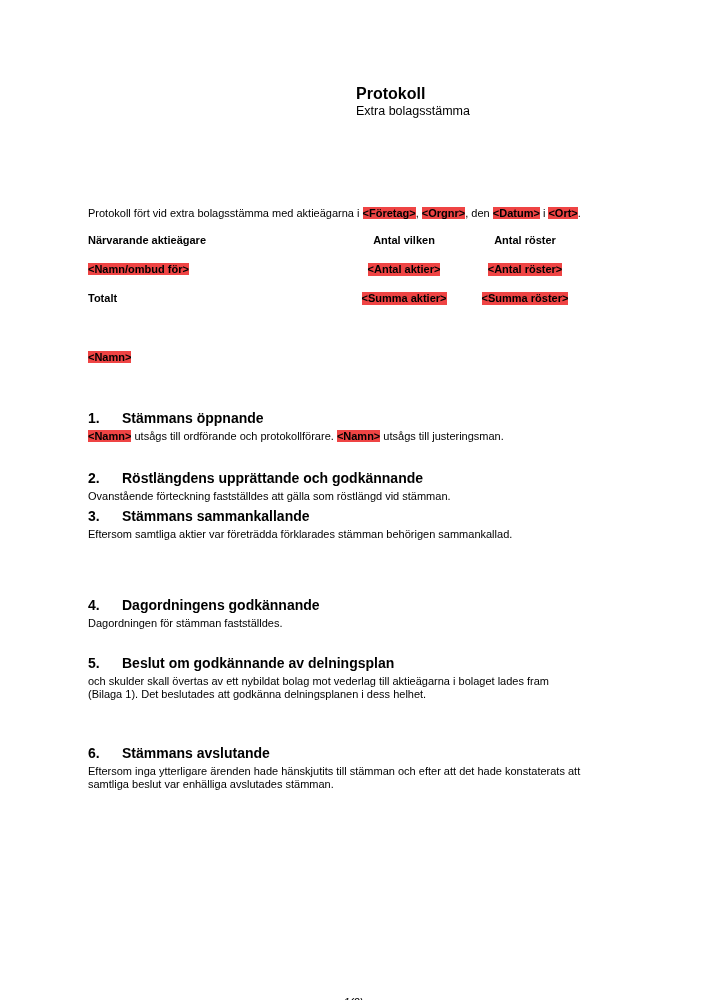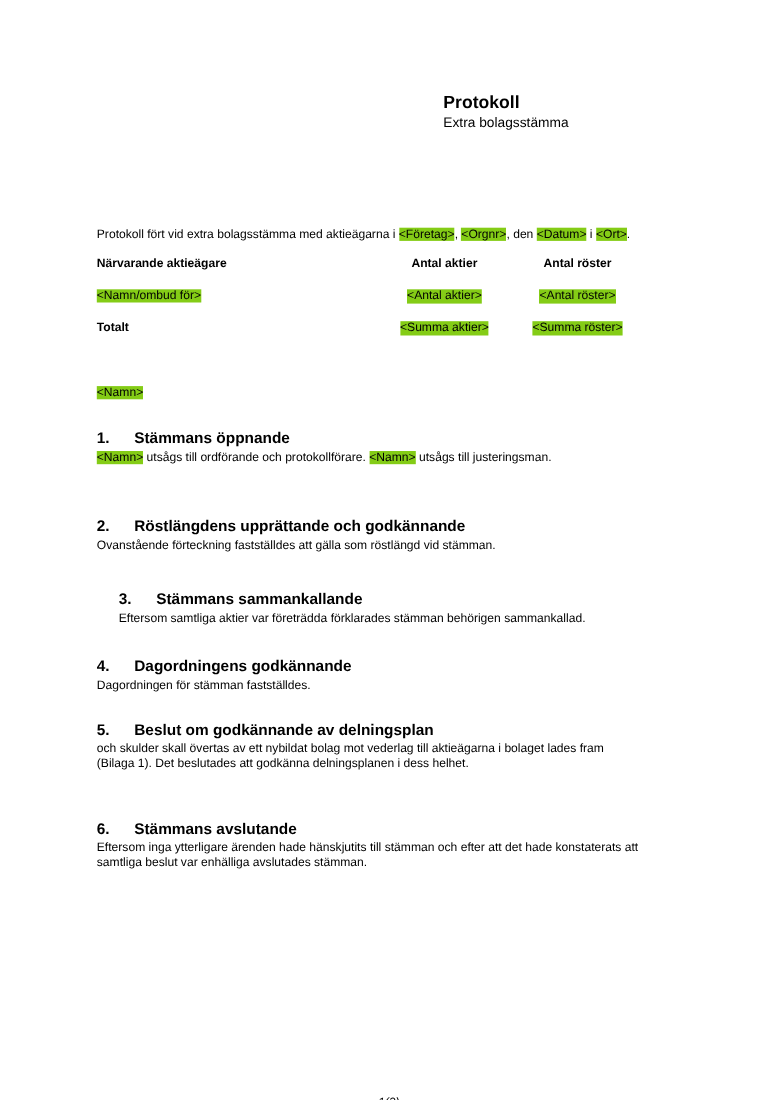--- a/index.html
+++ b/index.html
@@ -3,25 +3,25 @@
 <meta charset="utf-8">
 <style>
   html,body{margin:0;padding:0;}
   body{
     width:707px;height:1000px;background:#ffffff;
     font-family:"Liberation Sans",sans-serif;color:#000000;
     position:relative;overflow:hidden;
     -webkit-font-smoothing:antialiased;
   }
   .abs{position:absolute;left:88px;}
-  .hl{background:#84cc16;}
+  .hl{background:#ef4444;font-weight:bold;}
   .b{font-weight:bold;}
 
   
-  .title-block{position:absolute;left:356px;top:84px;margin-left:47px;}
+  .title-block{position:absolute;left:356px;top:84px;}
   .doc-title{font-size:16px;line-height:20px;font-weight:bold;}
   .doc-subtitle{font-size:12.5px;line-height:15px;}
 
   
   .intro{top:207px;width:560px;font-size:11px;line-height:13px;margin:0;}
 
   
   .attendees{top:234px;width:560px;font-size:11px;line-height:13px;}
   .t-row{display:grid;grid-template-columns:254px 124px 118px;margin-bottom:16px;}
   .t-row:last-child{margin-bottom:0;}
@@ -30,23 +30,23 @@
 
   
   .others{top:345px;width:560px;}
   .sec-heading{margin:0;font-size:14px;line-height:16px;font-weight:bold;}
   .sec-num{display:inline-block;width:34px;}
   .sec-body{margin:4px 0 0 0;font-size:11px;line-height:13px;width:565px;}
   .others .sec-body{margin-top:6px;}
   .line{display:block;}
 
   
-  .sec1{top:390px;}
+  .sec1{top:410px;}
   .sec2{top:470px;}
-  .sec3{top:536px;margin-left:20px;}
+  .sec3{top:508px;}
   .sec4{top:597px;}
   .sec5{top:655px;}
   .sec6{top:745px;}
 
   
   .footer{position:absolute;left:0;top:996px;width:707px;text-align:center;
           font-size:11px;line-height:13px;font-style:italic;}
 </style>
 </head>
 <body>
@@ -54,21 +54,21 @@
 <div class="title-block">
   <div class="doc-title">Protokoll</div>
   <div class="doc-subtitle">Extra bolagsstämma</div>
 </div>
 
 <p class="abs intro"><span>Protokoll fört vid extra bolagsstämma med aktieägarna i </span><span class="hl">&lt;Företag&gt;</span><span>, </span><span class="hl">&lt;Orgnr&gt;</span><span>, den </span><span class="hl">&lt;Datum&gt;</span><span> i </span><span class="hl">&lt;Ort&gt;</span><span>.</span></p>
 
 <div class="abs attendees">
   <div class="t-row">
     <span class="b">Närvarande aktieägare</span>
-    <span class="b cell-c">Antal aktier</span>
+    <span class="b cell-c">Antal vilken</span>
     <span class="b cell-c">Antal röster</span>
   </div>
   <div class="t-row">
     <span><span class="hl">&lt;Namn/ombud för&gt;</span></span>
     <span class="cell-c"><span class="hl">&lt;Antal aktier&gt;</span></span>
     <span class="cell-c"><span class="hl">&lt;Antal röster&gt;</span></span>
   </div>
   <div class="t-row">
     <span class="b">Totalt</span>
     <span class="cell-c"><span class="hl">&lt;Summa aktier&gt;</span></span>

